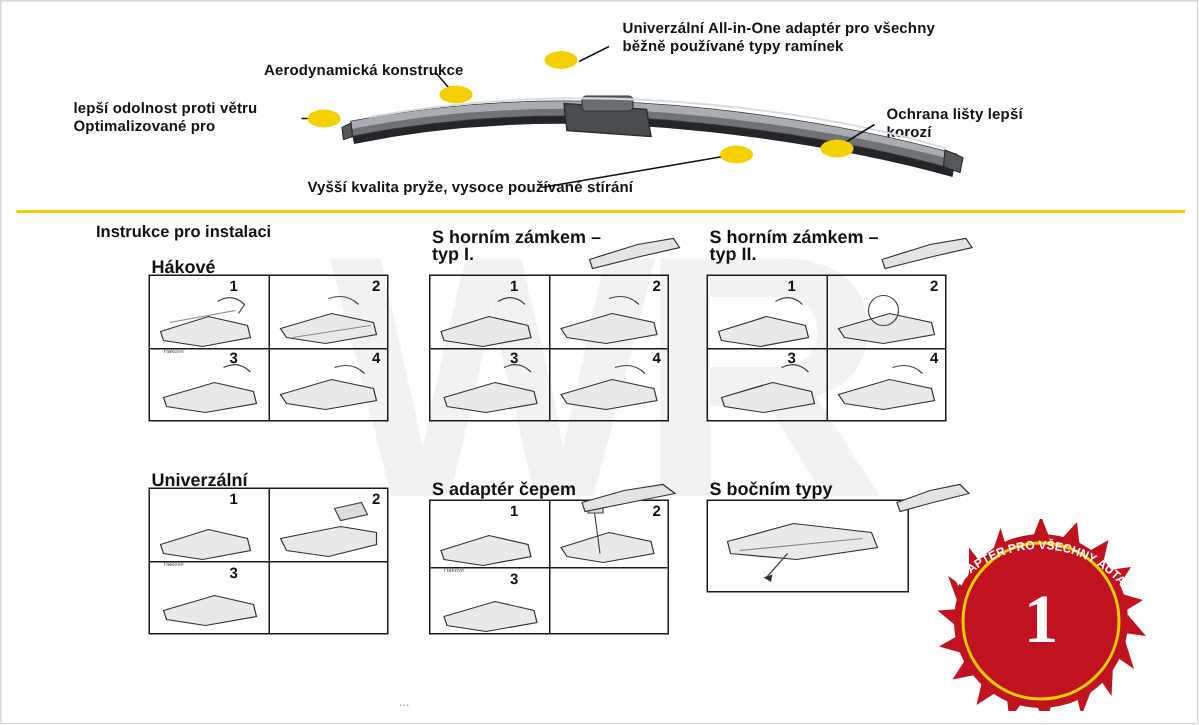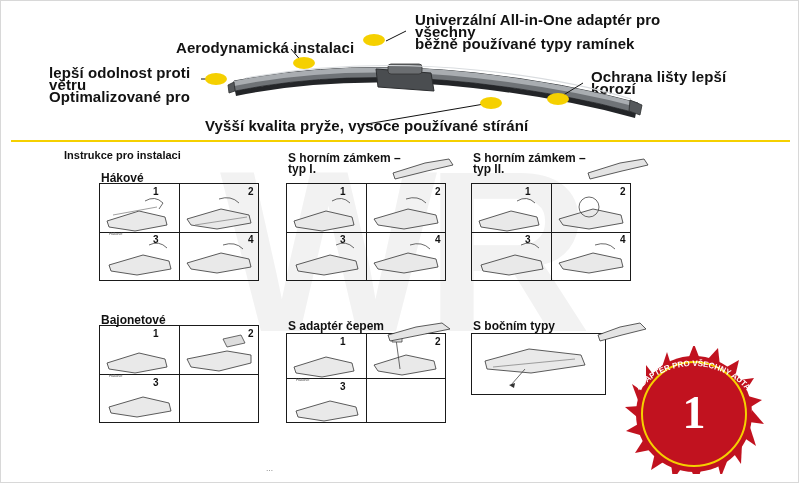--- a/index.html
+++ b/index.html
@@ -49,21 +49,21 @@
     left: 10px;
     top: 139px;
     width: 779px;
     height: 2px;
     background: #f5d000;
     z-index: 4;
   }
 
   .callout {
     position: absolute;
-    font-size: 15px;
+    font-size: 10px;
     font-weight: bold;
     color: #121212;
     line-height: 12px;
     letter-spacing: 0.1px;
   }
 
   .dot {
     position: absolute;
     width: 22px;
     height: 12px;
@@ -188,21 +188,21 @@
     <div class="dot" style="left:204px; top:72px;"></div>
     <div class="dot" style="left:546px; top:92px;"></div>
     <div class="dot" style="left:479px; top:96px;"></div>
 
     <div class="callout" style="left:414px; top:13px; width:290px;">
       <div>Univerzální All-in-One adaptér pro všechny</div>
       <div>běžně používané typy ramínek</div>
     </div>
 
     <div class="callout" style="left:175px; top:41px; width:180px;">
-      <div>Aerodynamická instalaci</div>
+      <div>Aerodynamická konstrukce</div>
     </div>
 
     <div class="callout" style="left:48px; top:66px; width:160px;">
       <div>lepší odolnost proti větru</div>
       <div>Optimalizované pro</div>
     </div>
 
     <div class="callout" style="left:590px; top:70px; width:160px;">
       <div>Ochrana lišty lepší</div>
       <div>korozí</div>
@@ -291,21 +291,21 @@
     </g>
   </svg>
   <svg class="sketch" style="left:585px; top:152px; width:64px; height:28px;" viewBox="0 0 64 28">
     <path d="M2,20 L34,10 L58,6 L62,12 L36,18 L4,26 Z" fill="#e4e4e4" stroke="#333" stroke-width="0.8"></path>
   </svg>
   <div class="cellnum" style="left:524px; top:185px;">1</div>
   <div class="cellnum" style="left:619px; top:185px;">2</div>
   <div class="cellnum" style="left:524px; top:233px;">3</div>
   <div class="cellnum" style="left:619px; top:233px;">4</div>
 
-  <div class="grp-title" style="left:100px; top:314px;">Bajonetové</div>
+  <div class="grp-title" style="left:100px; top:314px;">Univerzální</div>
   <div class="panel" style="left:98px; top:324px; width:160px; height:98px;">
     <div class="vline"></div>
       <div class="hline"></div>
   </div>
   <svg class="sketch" style="left:98px; top:324px; width:160px; height:98px;" viewBox="0 0 160 98">
     <g stroke="#333" fill="none" stroke-width="0.8">
       <path d="M8,38 L40,28 L66,34 L68,42 L36,48 L10,44 Z" fill="#e9e9e9"></path>
       <path d="M88,34 L128,26 L152,30 L152,38 L120,46 L92,42 Z" fill="#e9e9e9"></path>
       <path d="M124,14 l18,-4 4,8 -18,4 z" fill="#ddd" stroke="#444"></path>
       <path d="M10,82 L44,72 L70,78 L72,86 L38,92 L12,88 Z" fill="#e9e9e9"></path>

